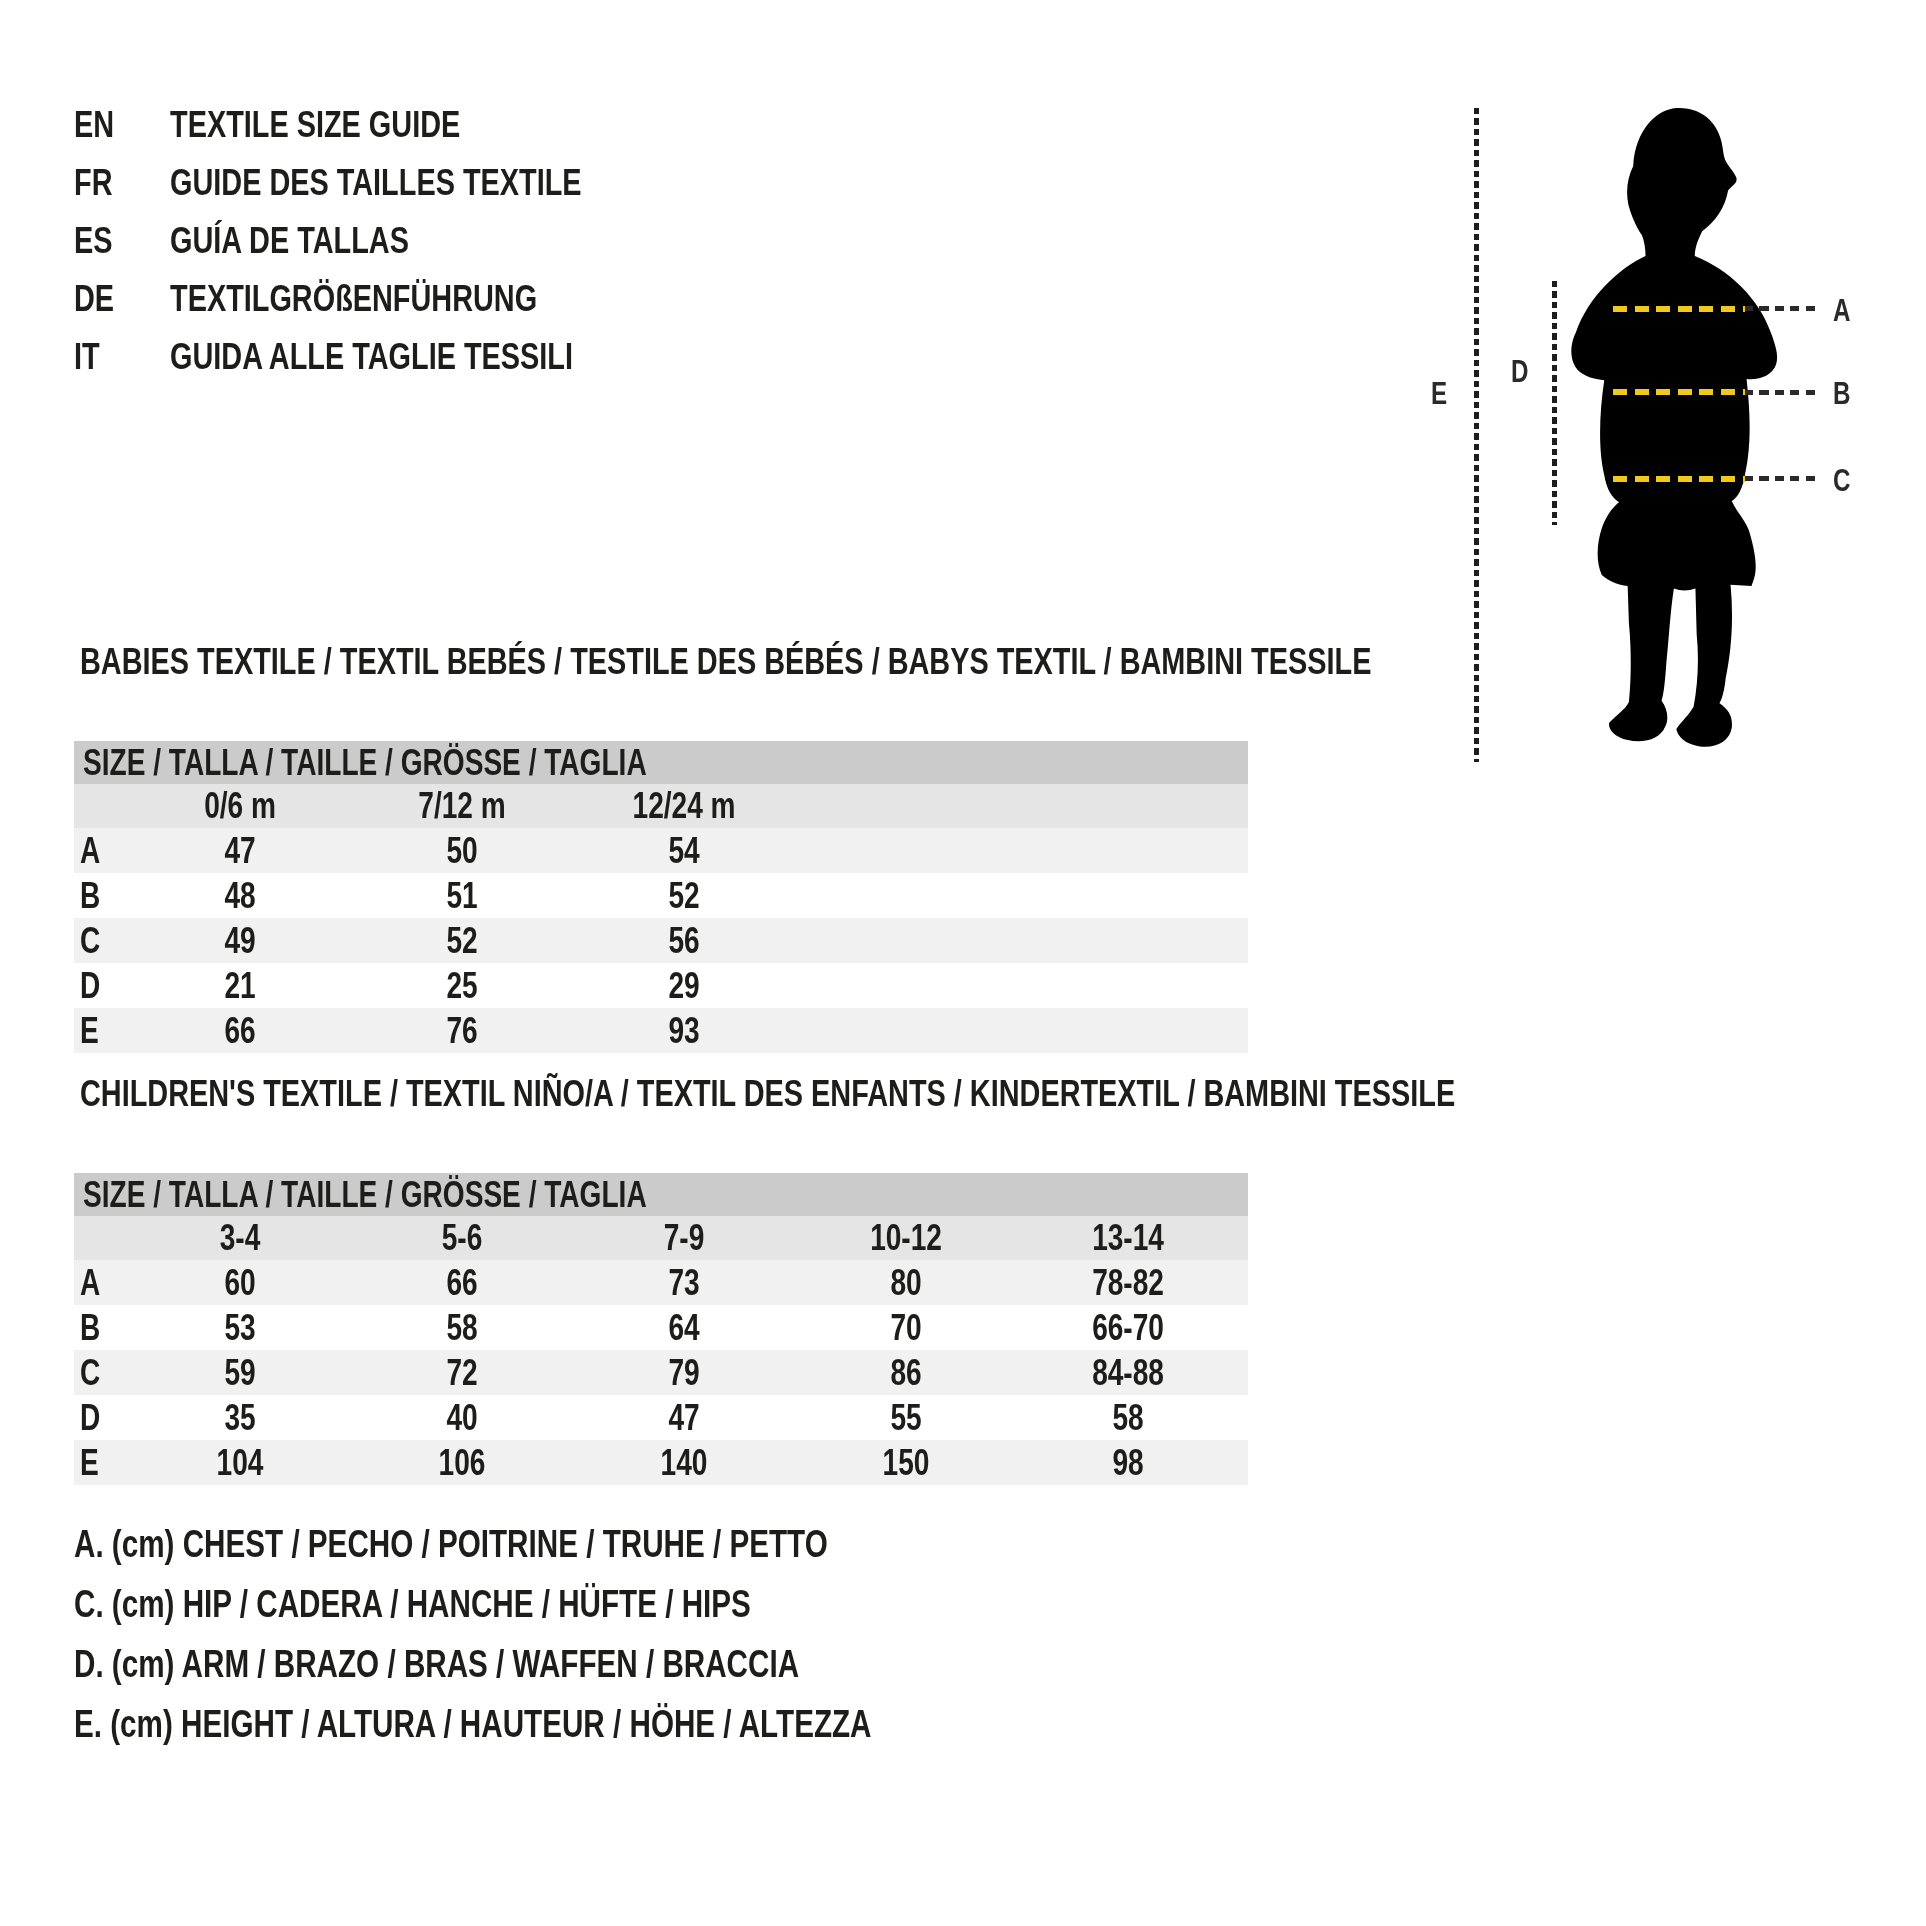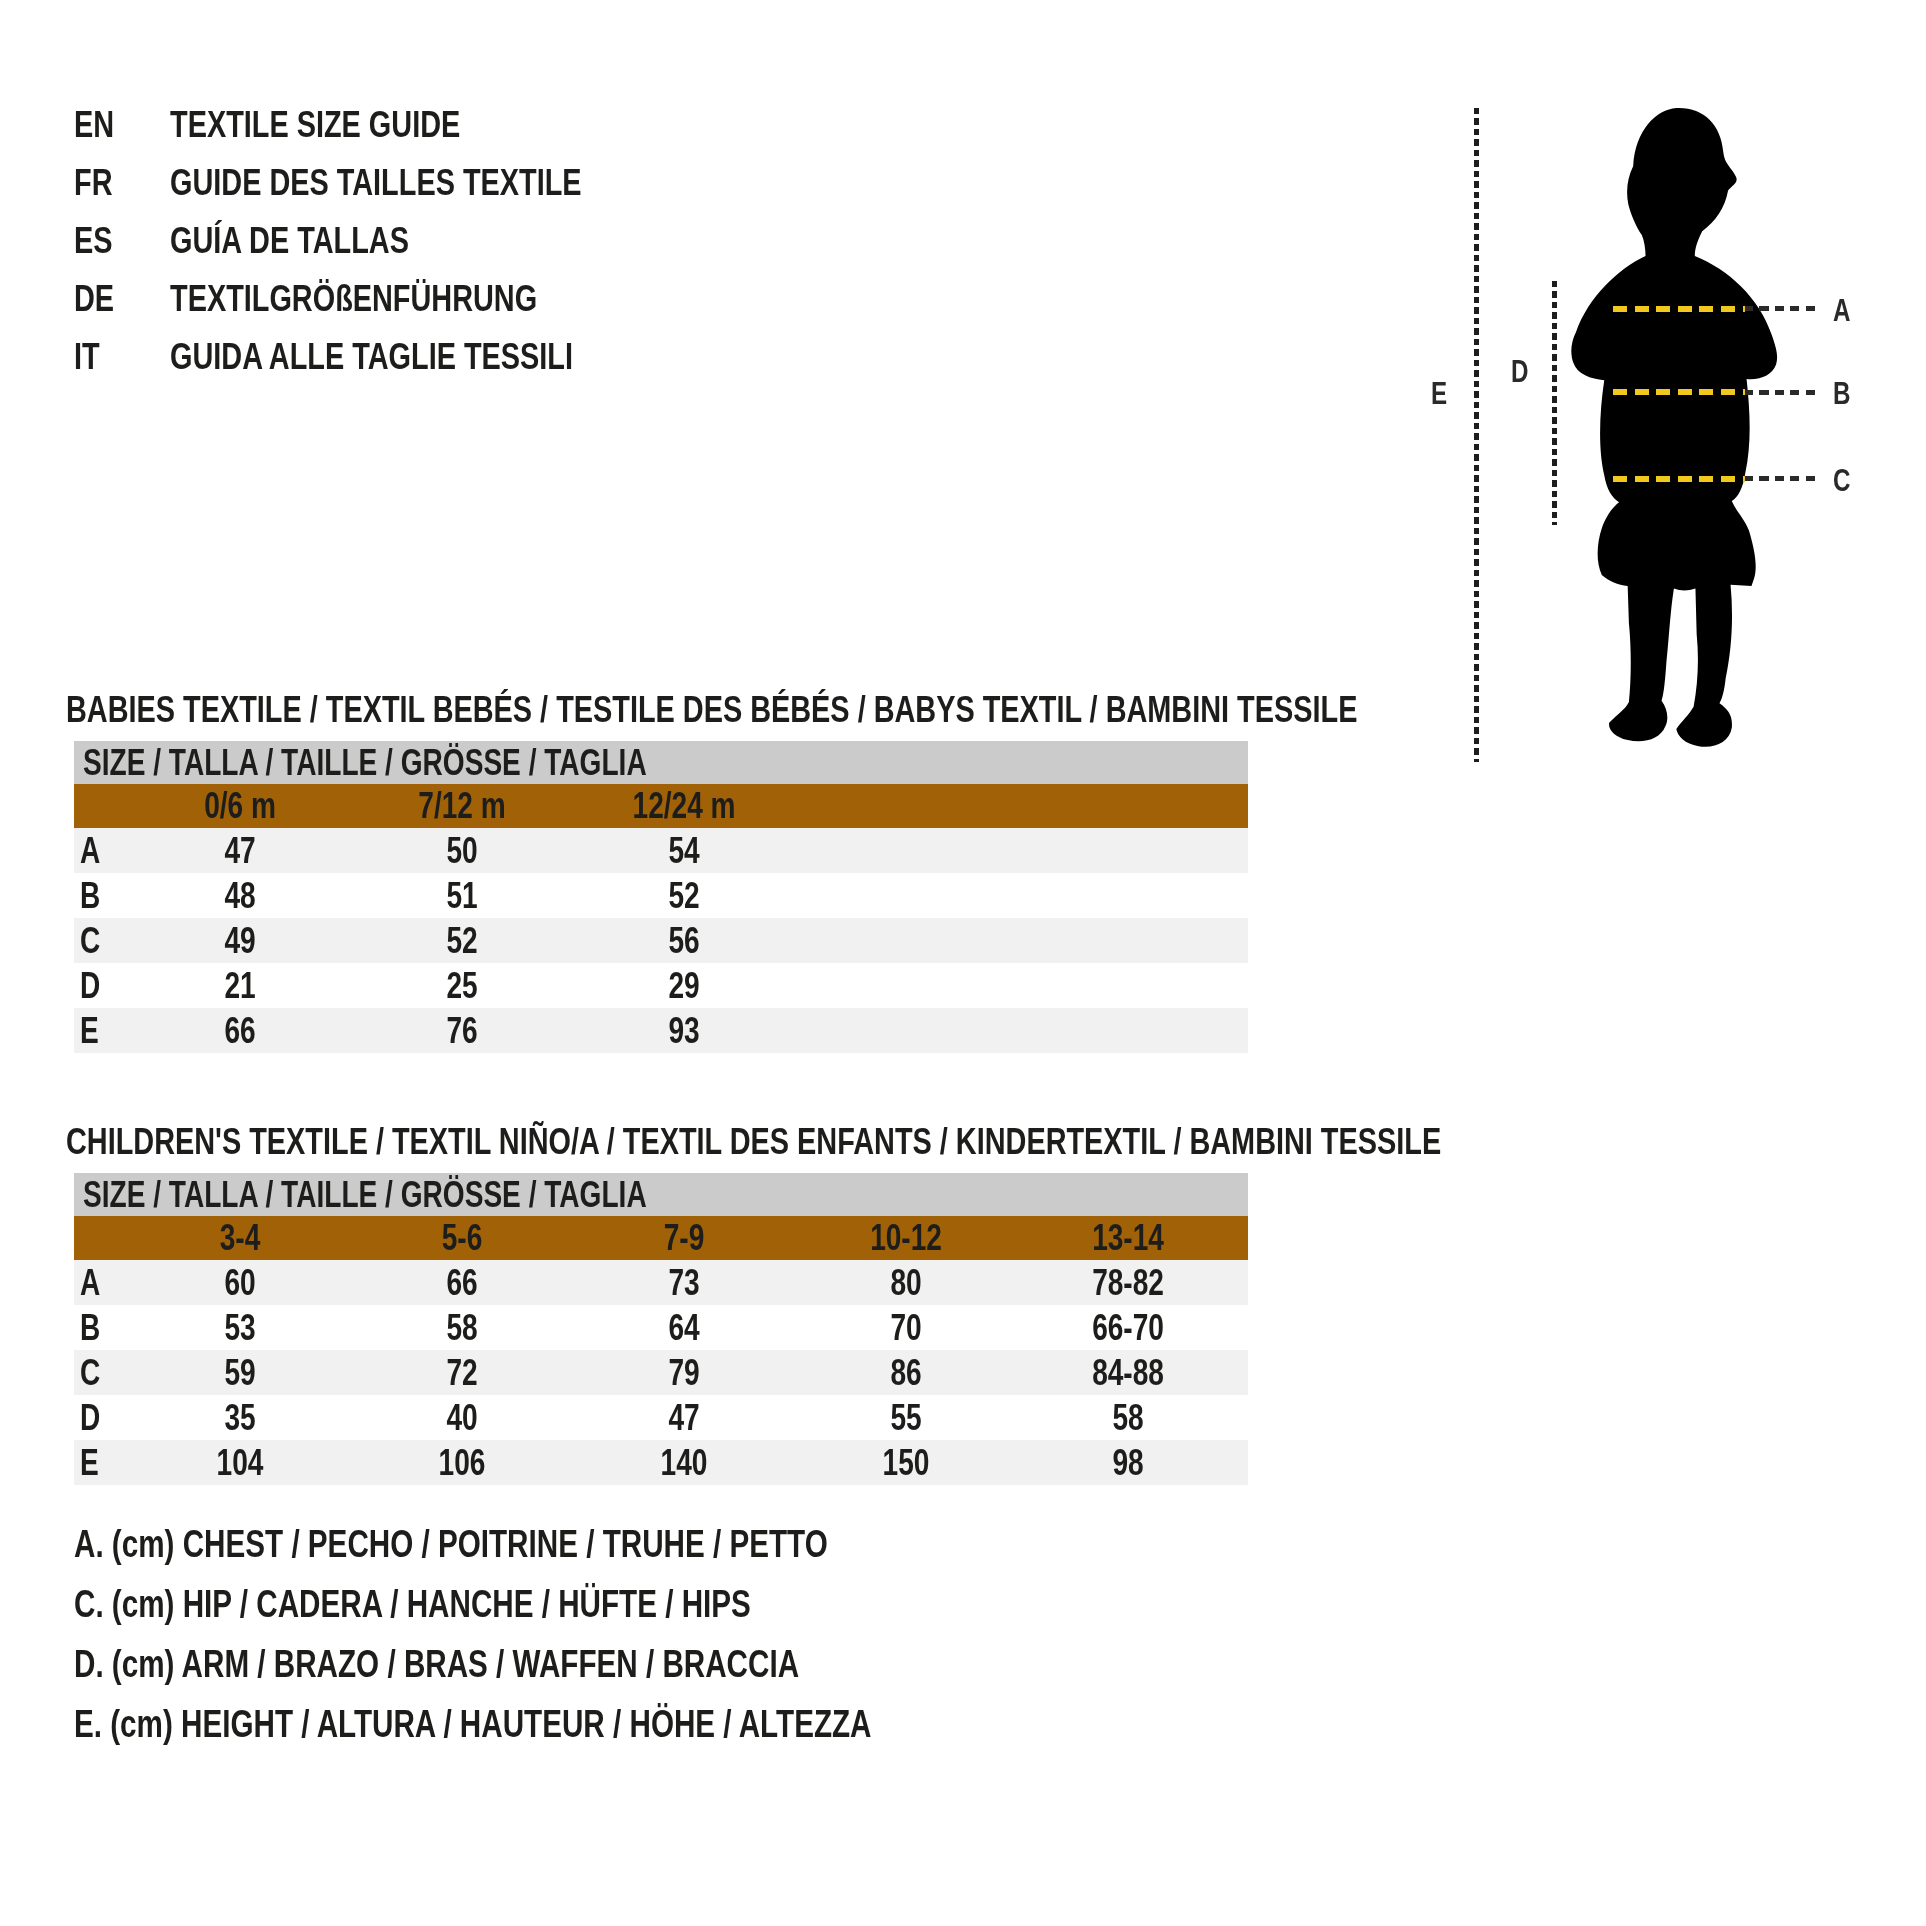--- a/index.html
+++ b/index.html
@@ -11,30 +11,30 @@
   
   .t { display:inline-block; transform:scaleX(0.78); transform-origin:0 50%; white-space:nowrap; font-weight:700; }
   .tc { transform-origin:50% 50%; }
 
   
   .langs { position:absolute; left:74px; top:96px; }
   .lang-row { display:flex; height:58px; align-items:center; font-size:37px; }
   .lang-code { width:96px; flex:0 0 96px; }
 
   
-  .sec-title { position:absolute; left:66px; height:43px; font-size:37px; line-height:43px; white-space:nowrap;margin-top:48px; }
+  .sec-title { position:absolute; left:80px; height:43px; font-size:37px; line-height:43px; white-space:nowrap; }
   #babies-title { top:640px; }
   #children-title { top:1072px; }
 
   
   .sizetable { position:absolute; left:74px; width:1174px;margin-top:29px; }
   #babies-table { top:712px; }
   #children-table { top:1144px; }
   .bar { height:43px; background:var(--bar,#cbcbcb); display:flex; align-items:center; padding-left:8.6px; box-sizing:border-box; font-size:36px; }
-  .thead { height:44px; background:#a16207; }
+  .thead { height:44px; background:#e5e5e5; }
   .trow { height:45px; }
   .grid { display:grid; align-items:center; font-size:36px; }
   .g3 { grid-template-columns:55px 222px 222px 222px 1fr; }
   .g5 { grid-template-columns:55px 222px 222px 222px 222px 222px 1fr; }
   .cell { text-align:center; }
   .lab { text-align:left; padding-left:6.2px; }
   .zebra { background:var(--zebra,#f1f1f1); }
 
   
   .legend { position:absolute; left:74px; top:1514px; }

